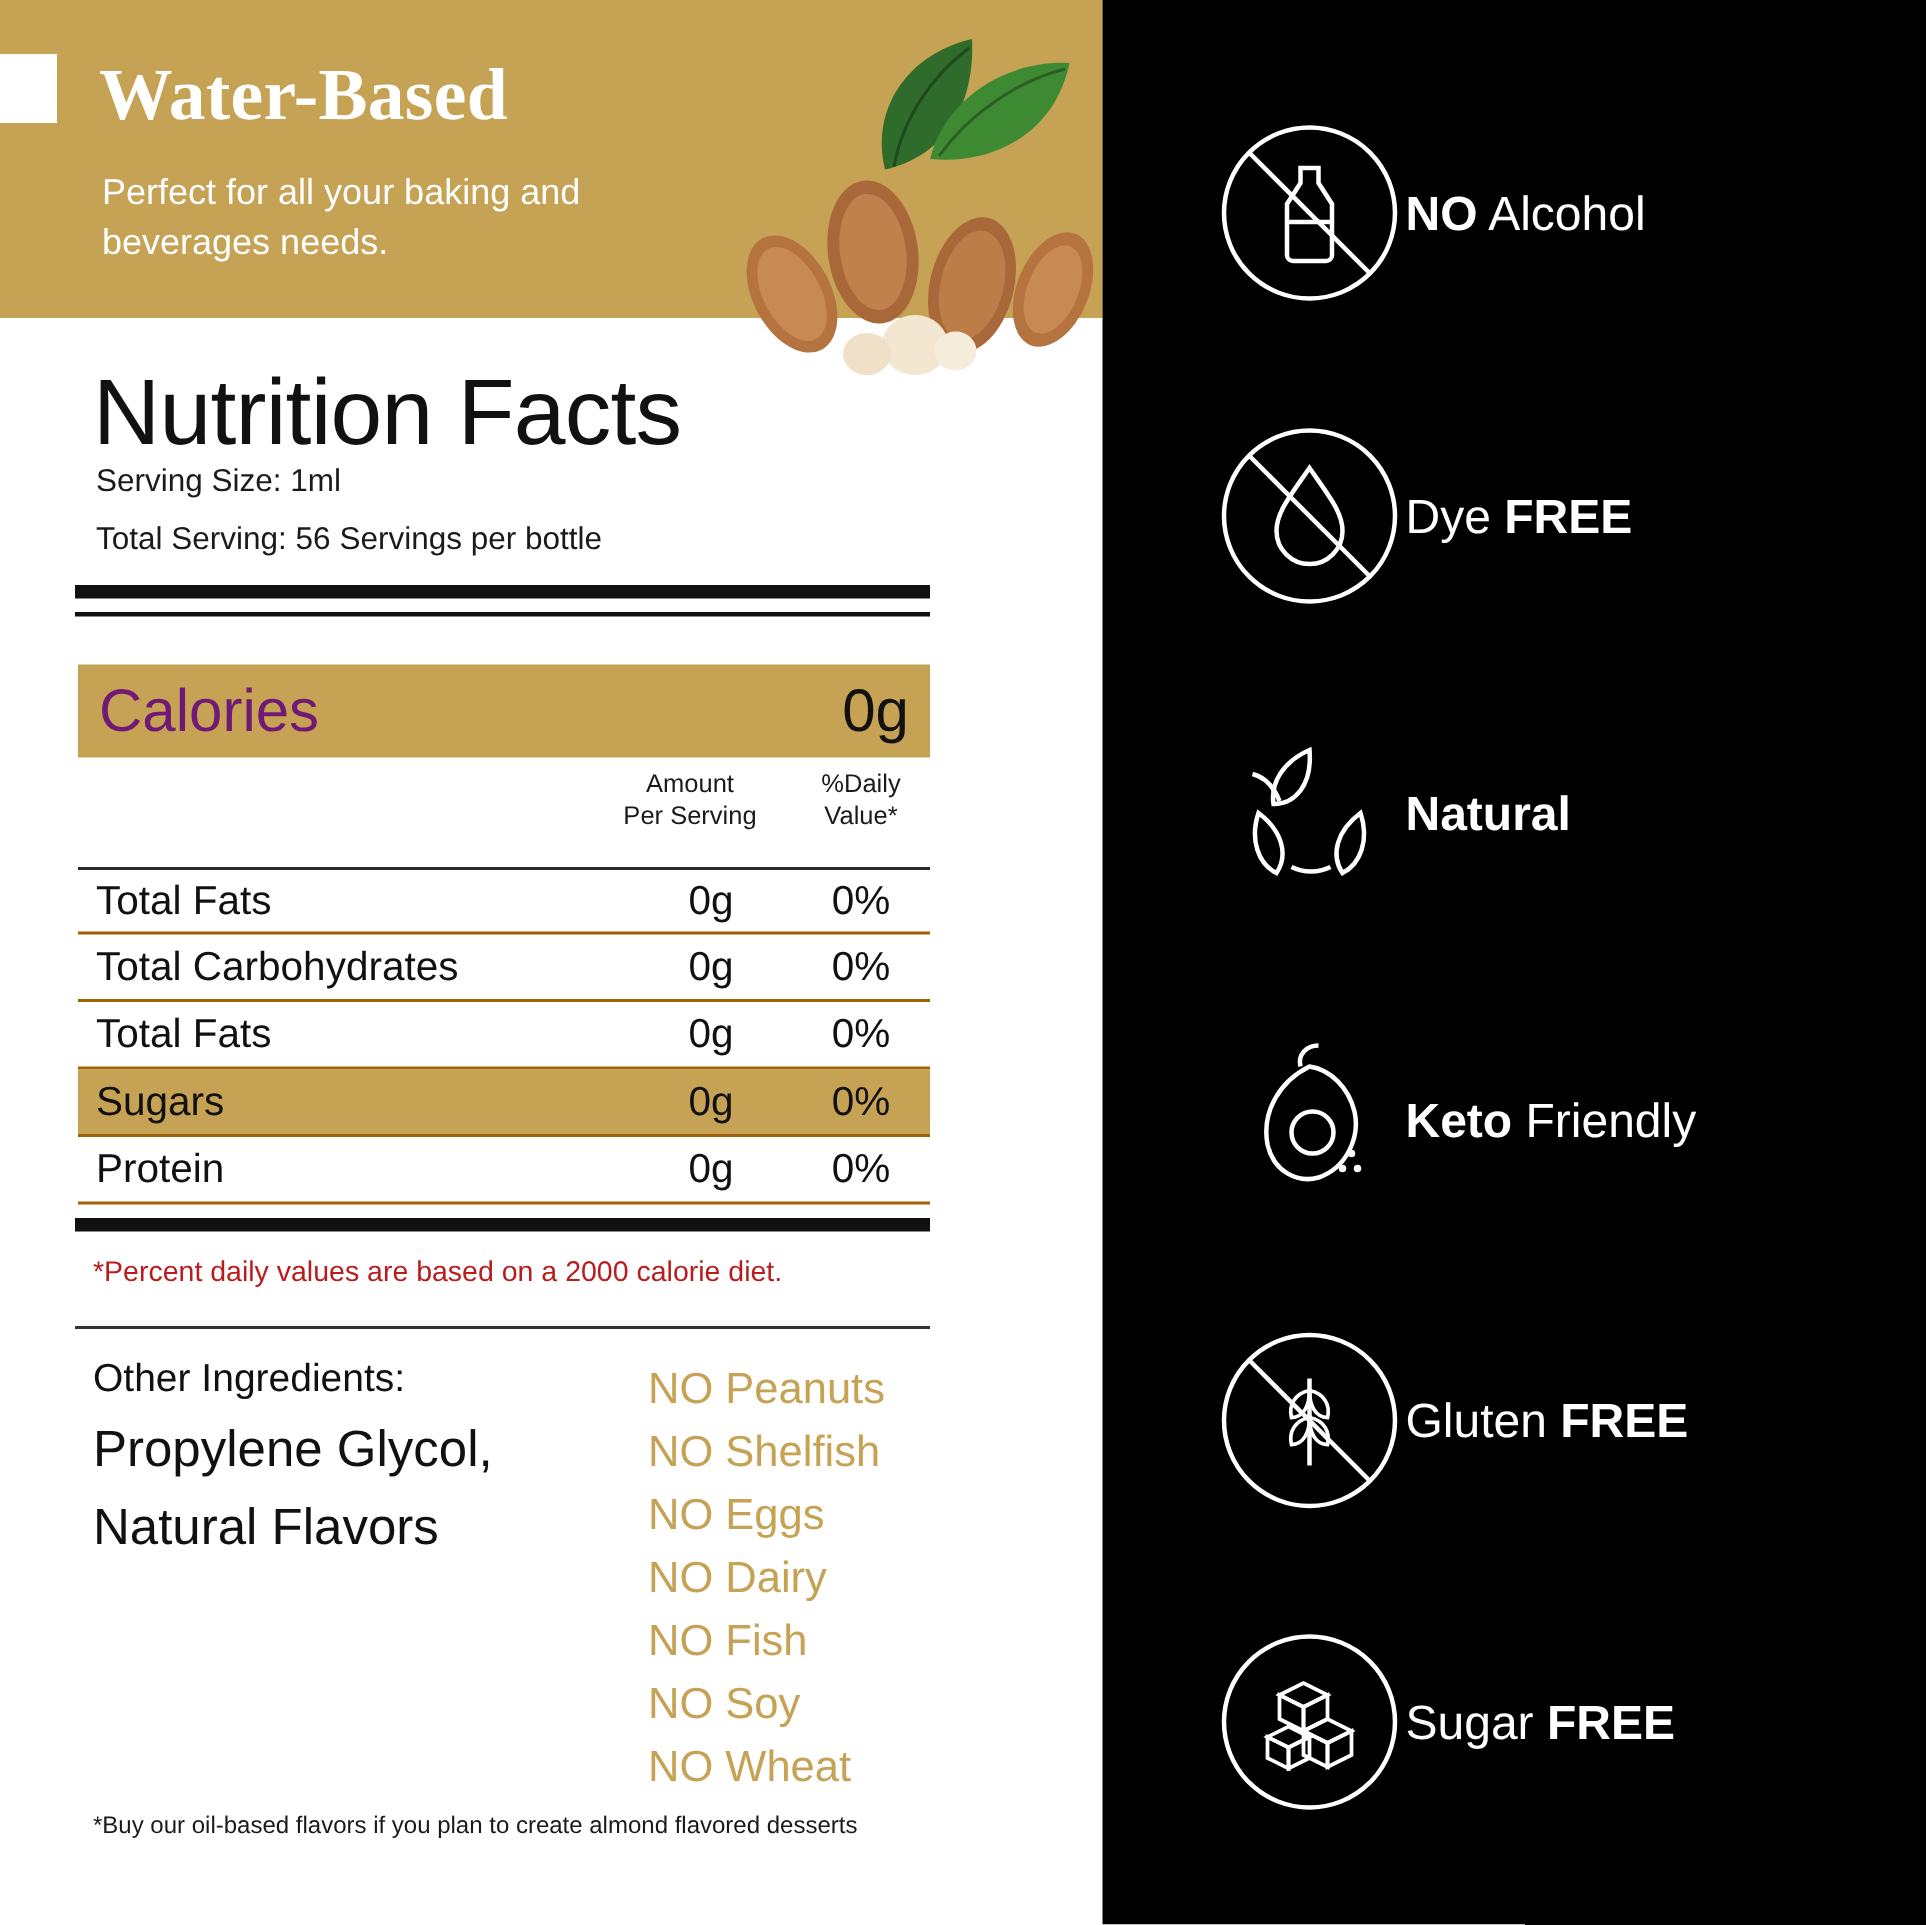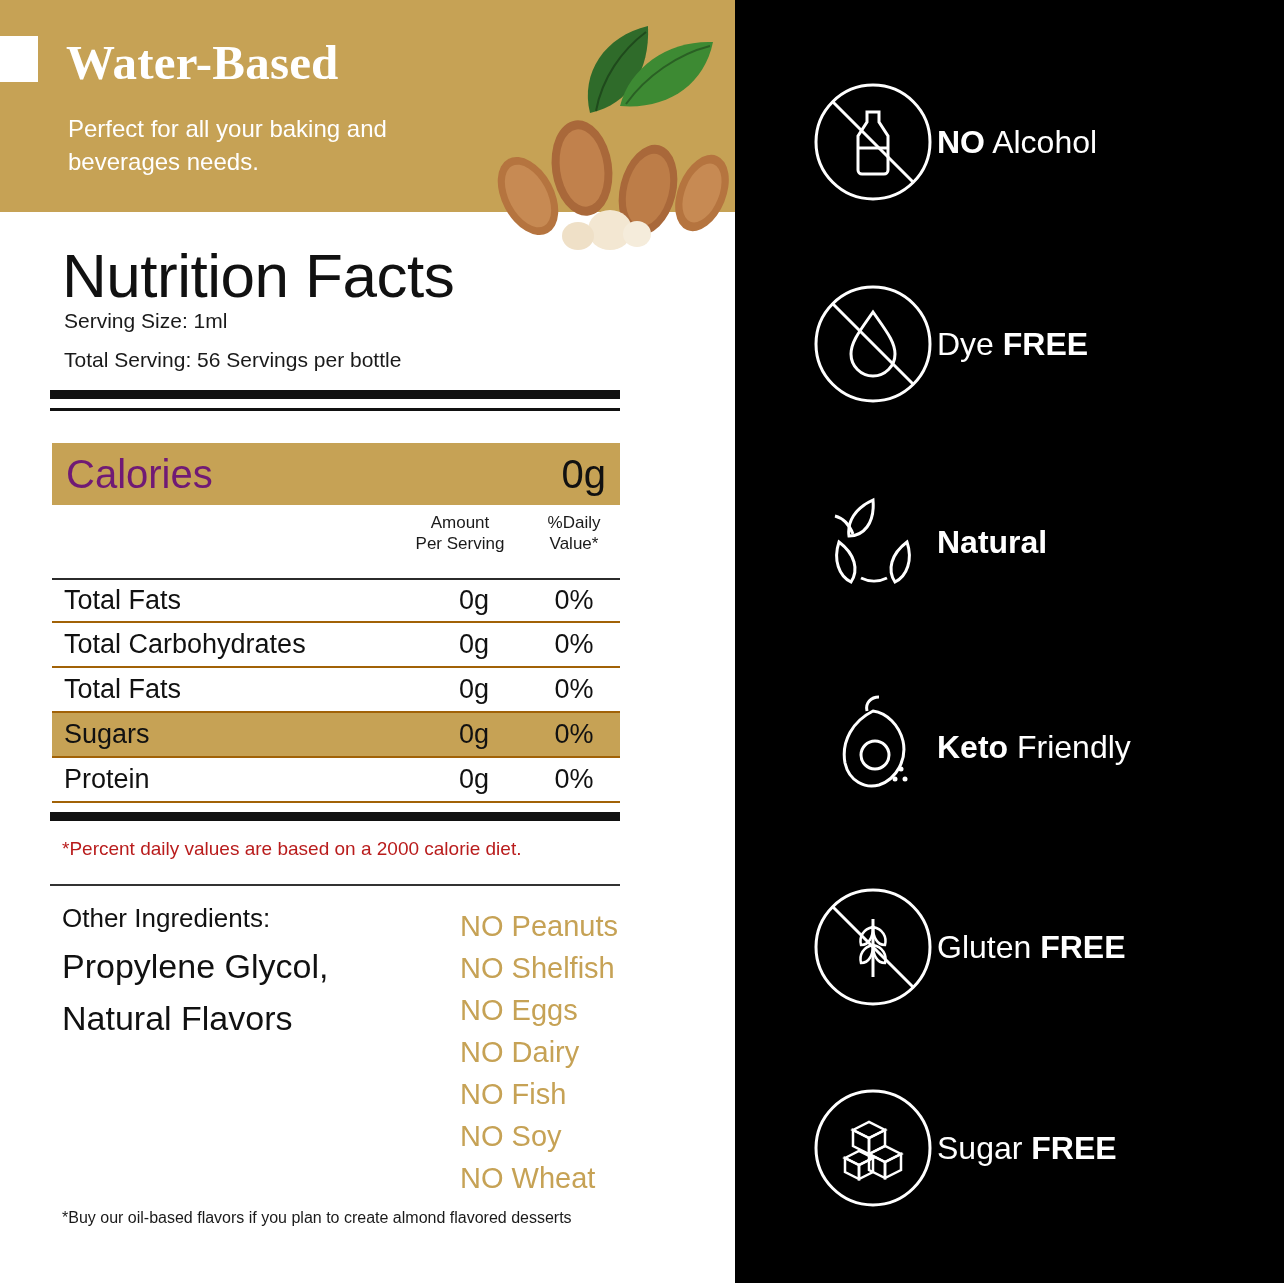--- a/index.html
+++ b/index.html
@@ -119,21 +119,21 @@
   .other-body {
     position: absolute; top: 940px; left: 62px;
     width: 350px;
     font-size: 34px; line-height: 52px; color: #111;
   }
   .no-list {
     position: absolute; top: 905px; left: 432px;
     display: flex; flex-direction: column;
   }
   .no-list .no-item {
-    font-size: 29px; line-height: 42px; color: #c6a255; font-weight: 500; margin-left: 28px;
+    font-size: 29px; line-height: 42px; color: #c6a255; font-weight: 500;
   }
   .disclaimer {
     position: absolute; top: 1205px; left: 62px;
     width: 520px;
     font-size: 16px; line-height: 26px; color: #1a1a1a;
   }
 
   
   .right {
     position: relative;

